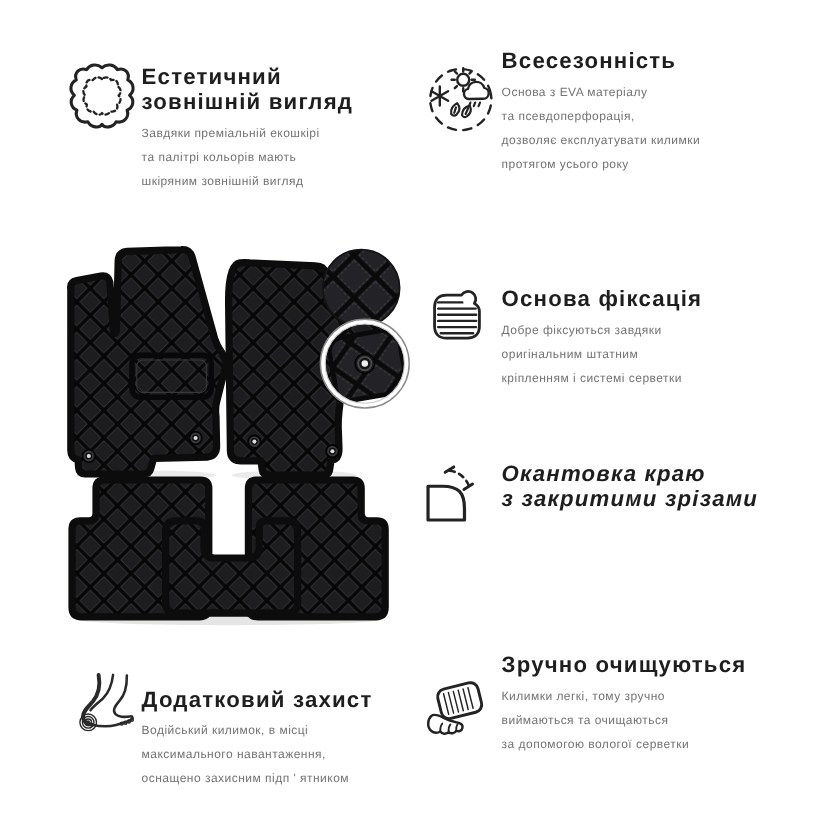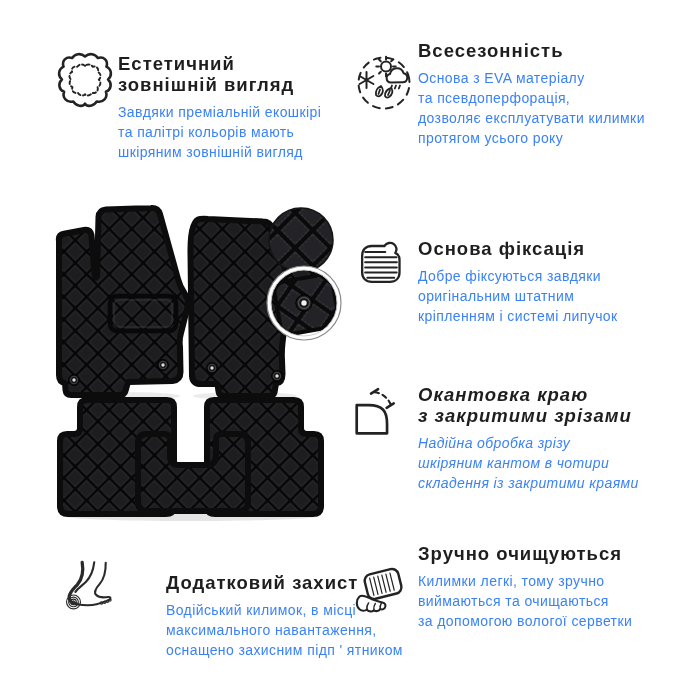--- a/index.html
+++ b/index.html
@@ -2,27 +2,27 @@
 <html><head>
 <meta charset="utf-8">
 <style>
   html,body{margin:0;padding:0;background:#ffffff;}
   .canvas{position:relative;width:700px;height:700px;background:#ffffff;overflow:hidden;
           font-family:"Liberation Sans",sans-serif;}
   .icon{position:absolute;}
   .ftext{position:absolute;}
   .f-title{font-size:18.5px;font-weight:700;color:#1e1e1e;line-height:21px;
            letter-spacing:1px;white-space:pre-line;}
-  .f-body{font-size:14px;color:#3b82f6;line-height:20px;letter-spacing:0.4px;
+  .f-body{font-size:10px;color:#737373;line-height:20px;letter-spacing:0.4px;
           white-space:pre-line;margin-top:7px;}
   #i1{left:55px;top:50px;}   #t1{left:118px;top:53px;width:260px;}
   #i2{left:354px;top:53px;}  #t2{left:418px;top:40px;width:270px;}
   #i3{left:357px;top:239px;} #t3{left:418px;top:238px;width:270px;}
   #i4{left:350px;top:382px;} #t4{left:418px;top:384px;width:270px;font-style:italic;}
-  #i5{left:58px;top:560px;}  #t5{left:118px;top:572px;width:275px;margin-left:48px;}
+  #i5{left:58px;top:560px;}  #t5{left:118px;top:572px;width:275px;}
   #i6{left:352px;top:565px;} #t6{left:418px;top:543px;width:270px;}
   .product{position:absolute;left:30px;top:195px;width:330px;height:360px;}
   svg{display:block;}
 </style>
 </head>
 <body>
 
 <div class="canvas">
 
   <div class="product">
@@ -164,37 +164,34 @@
       <path fill="#fff" stroke-width="2.7" d="M32,8 C34.5,4.2 39.5,3.2 43,5.8 C46.3,8.2 47,12.8 44.7,16
         C47.9,17.6 49.6,20.4 49.6,24 L49.6,38.5 C49.6,45.6 45.3,49.8 38.2,49.8 L17.4,49.8
         C10.3,49.8 6,45.6 6,38.5 L6,19.3 C6,12.2 10.3,8 17.4,8 Z"></path>
       <path stroke-width="2.3" d="M9.5,15 L33,15 M9.5,21 L46,21 M9.5,27 L46.5,27 M9.5,33 L46.5,33 M9.5,39 L46.3,39 M12,45 L43.5,45"></path>
     </svg>
   </div>
   <div class="ftext" id="t3">
     <div class="f-title">Основа фіксація</div>
     <div class="f-body">Добре фіксуються завдяки
 оригінальним штатним
-кріпленням і системі липучок</div>
+кріпленням і системі серветки</div>
   </div>
 
   <div class="icon" id="i4">
     <svg width="50" height="58" viewBox="0 0 56 62" fill="none" stroke="#232323" stroke-linejoin="round" stroke-linecap="round">
       <path fill="#fff" stroke-width="3" d="M7.5,24.5 L21,24.5 C36,24.5 41.5,30.5 41.5,45.5 L41.5,56 L7.5,56 Z"></path>
       <path stroke-width="2.4" stroke-dasharray="5 4.5" d="M27.5,10 C34.5,10.5 42,15.5 45.5,23.5"></path>
       <path stroke-width="2.8" d="M23.5,11.5 L31.5,6.5"></path>
       <path stroke-width="2.8" d="M41,27.5 L49,22.5"></path>
     </svg>
   </div>
   <div class="ftext" id="t4">
     <div class="f-title">Окантовка краю
 з закритими зрізами</div>
-    <div class="f-body">Надійна обробка зрізу
-шкіряним кантом в чотири
-складення із закритими краями</div>
   </div>
 
   <div class="icon" id="i5">
     <svg width="58" height="54" viewBox="0 0 58 56" fill="none" stroke="#2a2a2a" stroke-linecap="round" stroke-linejoin="round">
       <g stroke-width="1.2">
         <circle cx="15" cy="43.5" r="7.2"></circle>
           <circle cx="15" cy="43.5" r="5"></circle>
         <circle cx="15" cy="43.5" r="2.9"></circle>
           <circle cx="15" cy="43.5" r="1.1"></circle>
       </g>

